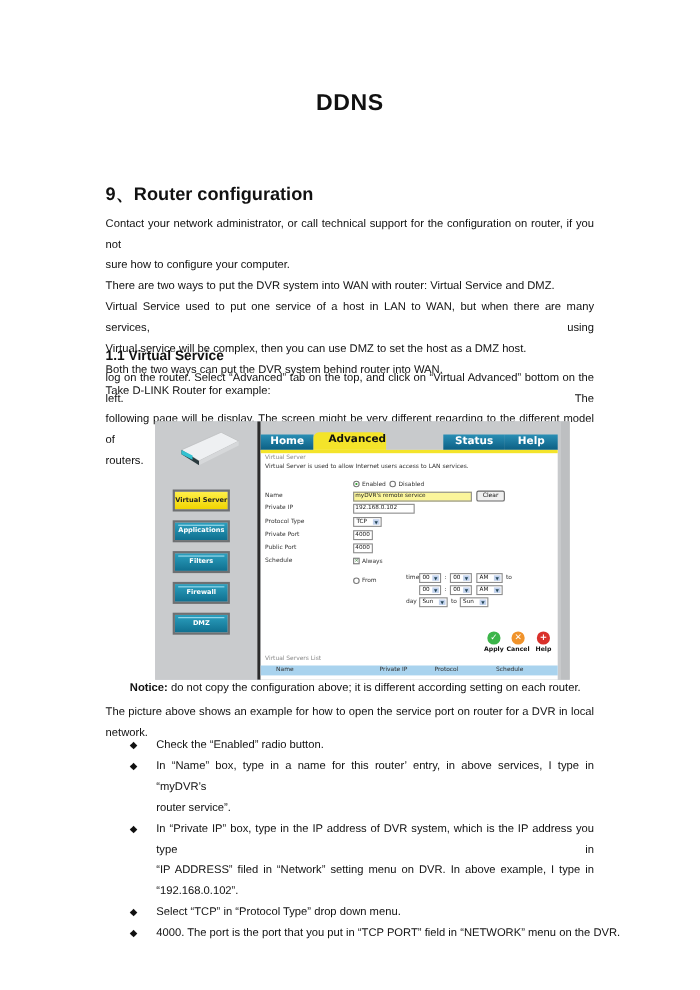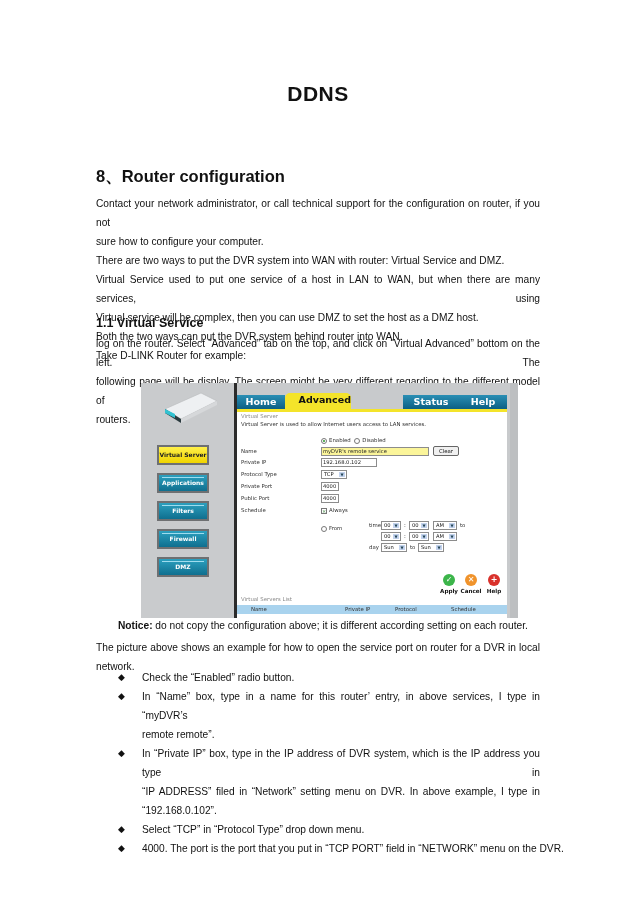--- a/index.html
+++ b/index.html
@@ -70,21 +70,21 @@
   .bullet .dia { position: absolute; left: 0; top: 0; font-size: 9px; }
 </style>
 </head>
 <body>
 
 <div class="page">
 
   <div class="doc-title">DDNS</div>
 
 
-  <div class="h1">8、Router configuration</div>
+  <div class="h1">9、Router configuration</div>
 
   <div class="para" style="top:194px;">
     <span class="line just">Contact your network administrator, or call technical support for the configuration on router, if you not</span>
     <span class="line">sure how to configure your computer.</span>
     <span class="line">There are two ways to put the DVR system into WAN with router: Virtual Service and DMZ.</span>
     <span class="line just">Virtual Service used to put one service of a host in LAN to WAN, but when there are many services, using</span>
     <span class="line">Virtual service will be complex, then you can use DMZ to set the host as a DMZ host.</span>
     <span class="line">Both the two ways can put the DVR system behind router into WAN.</span>
     <span class="line">Take D-LINK Router for example:</span>
   </div>
@@ -209,21 +209,21 @@
   </div>
 
   <div class="bullets">
     <div class="bullet">
       <span class="dia">◆</span>
       <span class="line">Check the “Enabled” radio button.</span>
     </div>
     <div class="bullet">
       <span class="dia">◆</span>
       <span class="line just">In “Name” box, type in a name for this router’ entry, in above services, I type in “myDVR’s</span>
-      <span class="line">remote remote”.</span>
+      <span class="line">router service”.</span>
     </div>
     <div class="bullet">
       <span class="dia">◆</span>
       <span class="line just">In “Private IP” box, type in the IP address of DVR system, which is the IP address you type in</span>
       <span class="line just">“IP ADDRESS” filed in “Network” setting menu on DVR. In above example, I type in</span>
       <span class="line">“192.168.0.102”.</span>
     </div>
     <div class="bullet">
       <span class="dia">◆</span>
       <span class="line">Select “TCP” in “Protocol Type” drop down menu.</span>

